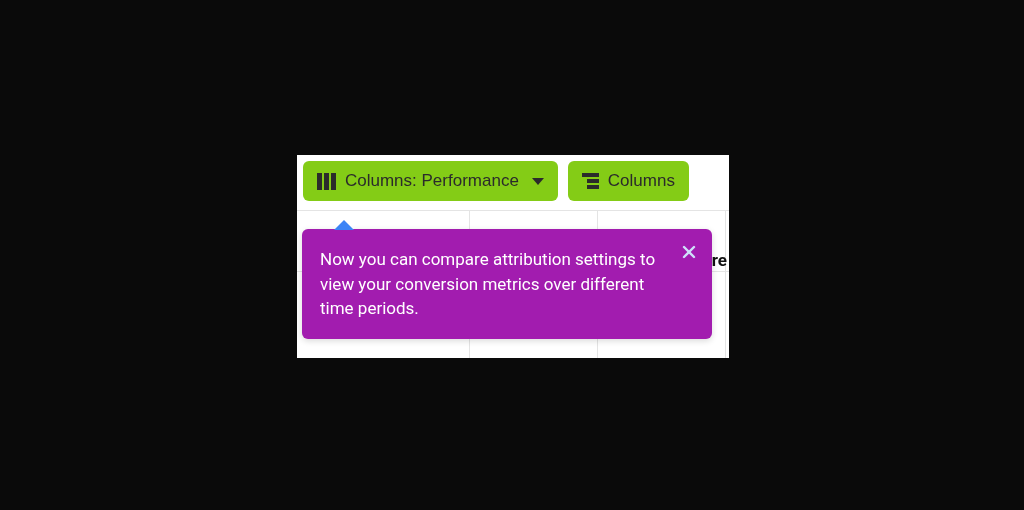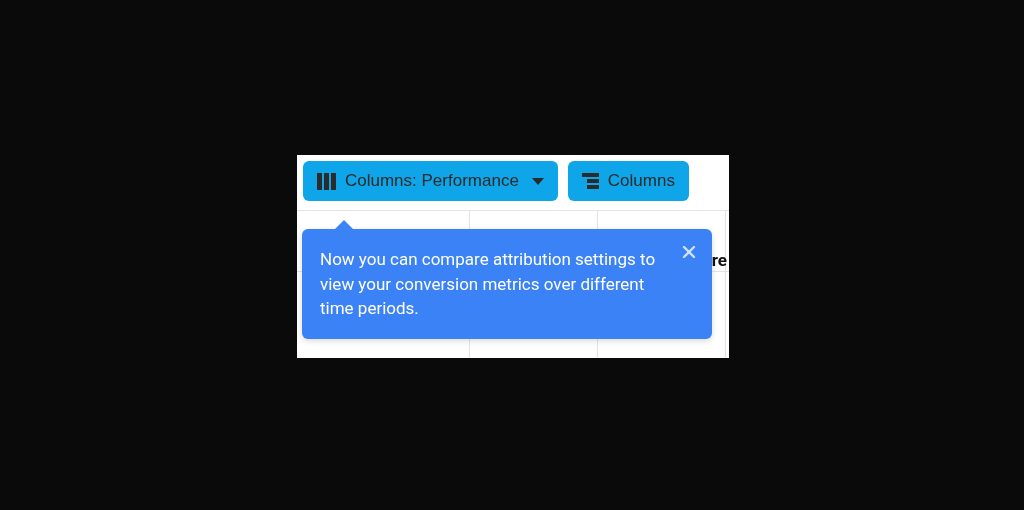--- a/index.html
+++ b/index.html
@@ -23,21 +23,21 @@
     .toolbar {
       display: flex;
       gap: 10px;
       padding: 6px 6px 0 6px;
       align-items: center;
     }
     .btn {
       display: inline-flex;
       align-items: center;
       gap: 9px;
-      background: #0ea5e9;
+      background: #84cc16;
       border: none;
       border-radius: 6px;
       padding: 8px 14px;
       font-size: 17px;
       color: #2b2b2b;
       cursor: pointer;
       white-space: nowrap;
       height: 40px;
     }
     .btn .tri {
@@ -105,21 +105,21 @@
       top: 95px;
       font-size: 17px;
       font-weight: 700;
       color: #111;
     }
     .tooltip {
       position: absolute;
       left: 5px;
       top: 74px;
       width: 410px;
-      background: #3b82f6;
+      background: #a21caf;
       color: #ffffff;
       border-radius: 6px;
       padding: 18px 44px 18px 18px;
       font-size: 17px;
       line-height: 1.45;
       box-shadow: 0 2px 6px rgba(0,0,0,0.15);
     }
     .tooltip-arrow {
       position: absolute;
       top: -9px;

